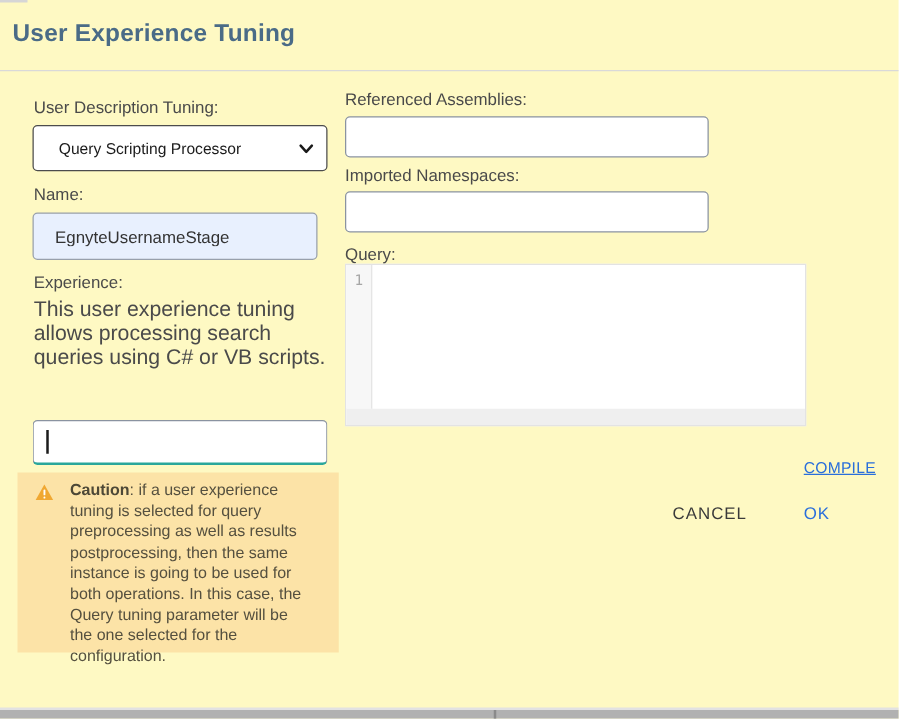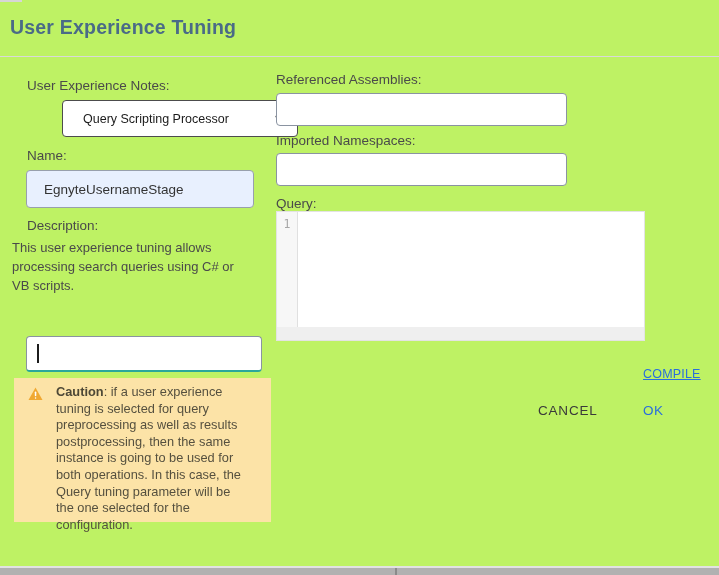--- a/index.html
+++ b/index.html
@@ -1,49 +1,49 @@
 <!DOCTYPE html>
 <html><head>
 <meta charset="utf-8">
 <style>
   * { margin: 0; padding: 0; box-sizing: border-box; }
   html, body { width: 719px; height: 575px; background: #fff; overflow: hidden; }
   body { font-family: "Liberation Sans", sans-serif; position: relative; }
 
-  #dialog { position: absolute; inset: 0; background: #bef264; text-decoration: underline; }
+  #dialog { position: absolute; inset: 0; background: #fef9c3; text-decoration: underline; }
 
   .corner-fragment { position: absolute; left: 0; top: 0; width: 22px; height: 2px; background: #d6d6d6; }
 
   .dialog-title {
     position: absolute; left: 10px; top: 16px;
     font-size: 19.5px; font-weight: 600; color: #4a6b87; letter-spacing: 0.2px;
   }
   .title-divider { position: absolute; left: 0; top: 56px; width: 719px; height: 1px; background: #d9d9d9; }
 
   .field-label { position: absolute; font-size: 13.5px; color: #4a4a4a; }
 
   
   .tuning-select {
     position: absolute; left: 26px; top: 100px; width: 236px; height: 37px;
     border: 1px solid #4c4c4c; border-radius: 4px; background: #fff;
-    display: flex; align-items: center; cursor: pointer; margin-left: 36px;
+    display: flex; align-items: center; cursor: pointer;
   }
   .tuning-select .select-text { padding-left: 20px; font-size: 12.5px; color: #1b1b1b; }
   .tuning-select .chev { position: absolute; right: 9px; top: 11px; width: 14px; height: 14px; }
 
   .name-input {
     position: absolute; left: 26px; top: 170px; width: 228px; height: 38px;
     background: #e8f0fe; border: 1px solid #98a0ac; border-radius: 4px;
     padding-left: 17px; font-size: 13.5px; color: #333;
     font-family: "Liberation Sans", sans-serif; outline: none;
   }
 
   .description-text {
-    position: absolute; left: 12px; top: 238px; width: 242px;
-    font-size: 13px; line-height: 19px; color: #4a4a4a;
+    position: absolute; left: 27px; top: 238px; width: 242px;
+    font-size: 17px; line-height: 19px; color: #4a4a4a;
   }
 
   .notes-input {
     position: absolute; left: 26px; top: 336px; width: 236px; height: 36px;
     background: #fff; border: 1px solid #8a93a1; border-bottom: 2px solid #2aa79b;
     border-radius: 4px; display: flex; align-items: center;
   }
   .text-caret { margin-left: 10px; width: 1.5px; height: 19px; background: #1c1c1c; }
 
   .caution-box {
@@ -101,35 +101,35 @@
 </head>
 <body>
 
 <div id="dialog">
 
   <div class="corner-fragment"></div>
 
   <div class="dialog-title">User Experience Tuning</div>
   <div class="title-divider"></div>
 
-  <div class="field-label" style="left:27px; top:78px;">User Experience Notes:</div>
+  <div class="field-label" style="left:27px; top:78px;">User Description Tuning:</div>
 
   <div class="tuning-select">
     <span class="select-text">Query Scripting Processor</span>
     <span class="chev">
       <svg width="14" height="14" viewBox="0 0 14 14">
           <path d="M2.5 4.5 L7 9.5 L11.5 4.5" fill="none" stroke="#1a1a1a" stroke-width="2" stroke-linecap="round" stroke-linejoin="round"></path>
         </svg>
     </span>
   </div>
 
   <div class="field-label" style="left:27px; top:148px;">Name:</div>
   <input class="name-input" type="text" value="EgnyteUsernameStage" style="">
 
-  <div class="field-label" style="left:27px; top:218px;">Description:</div>
+  <div class="field-label" style="left:27px; top:218px;">Experience:</div>
   <div class="description-text">This user experience tuning allows processing search queries using C# or VB scripts.</div>
 
   <div class="field-label" style="left:27px; top:311px;margin-top:48px;">Notes:</div>
   <div class="notes-input">
     <span class="text-caret"></span>
     <span></span>
   </div>
 
   <div class="caution-box">
     <span class="caution-icon-wrap">

